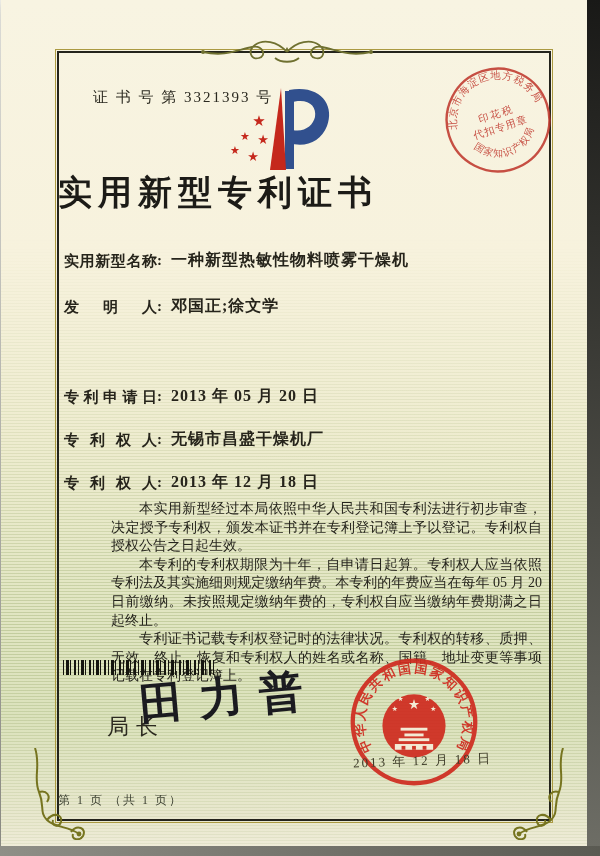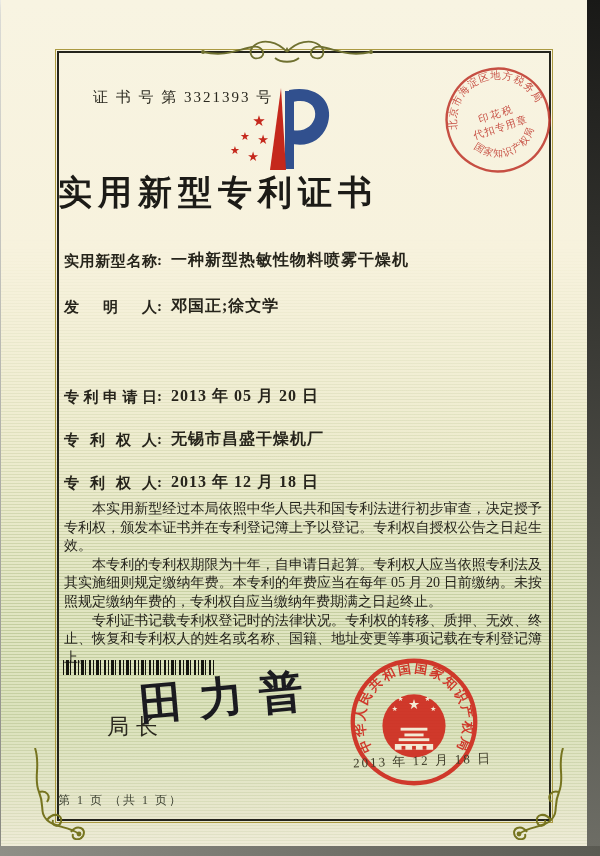--- a/index.html
+++ b/index.html
@@ -42,21 +42,21 @@
   .tax-stamp { position:absolute; left:441px; top:64px; transform:rotate(-18deg); opacity:.88; }
   .field { position:absolute; left:63px; white-space:nowrap; color:#26241b; }
   .flabel { display:inline-block; width:93px; font-size:15px; font-weight:600;
     text-align:justify; text-align-last:justify; vertical-align:bottom; }
   .fcolon { font-size:15px; font-weight:600; margin-right:9px; }
   .fvalue { font-size:16px; font-weight:600; letter-spacing:1px; }
   .paragraphs {
     position:absolute; left:63px; top:500px; width:478px;
     font-size:14px; line-height:18.6px; color:#26251d; text-align:justify;
   }
-  .paragraphs p { text-indent:2em; }
+  .paragraphs p { text-indent:2em;margin-left:47px; }
   .barcode {
     position:absolute; left:62px; top:660px; width:153px; height:15px;
     background:repeating-linear-gradient(90deg,
       #15150f 0 1px, transparent 1px 3px, #15150f 3px 6px, transparent 6px 7px,
       #15150f 7px 8px, transparent 8px 11px, #15150f 11px 13px, transparent 13px 15px);
   }
   .director { position:absolute; left:106px; top:712px; font-size:22px; letter-spacing:7px; color:#2c2a20; }
   .signature {
     position:absolute; left:138px; top:668px; font-size:44px; font-weight:700;
     letter-spacing:16px; color:#1b1b20; transform:rotate(-5deg); white-space:nowrap;

